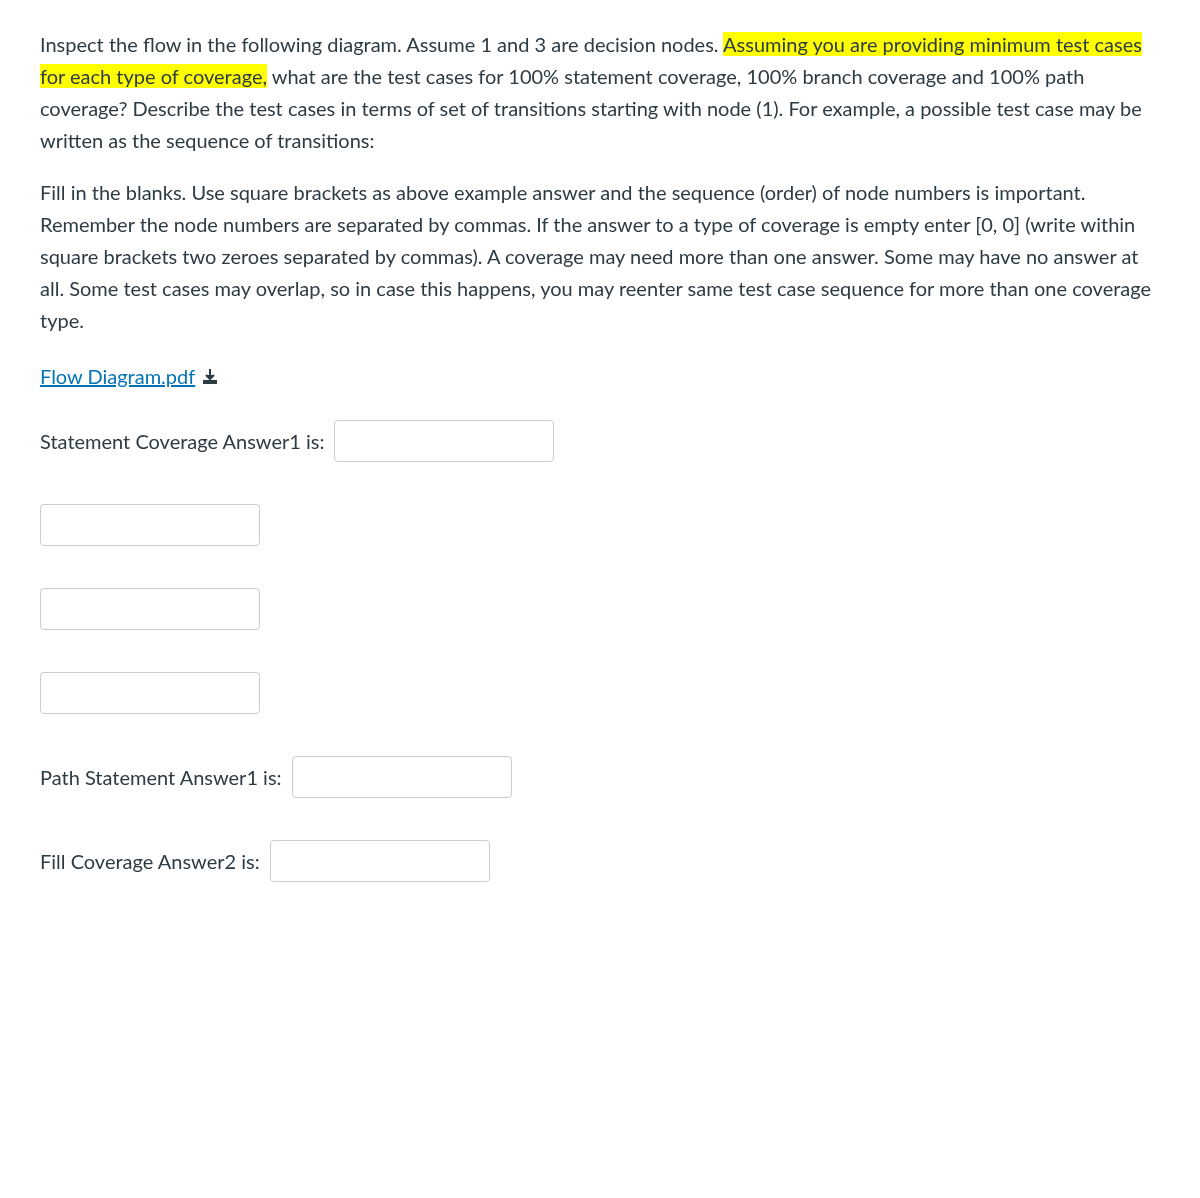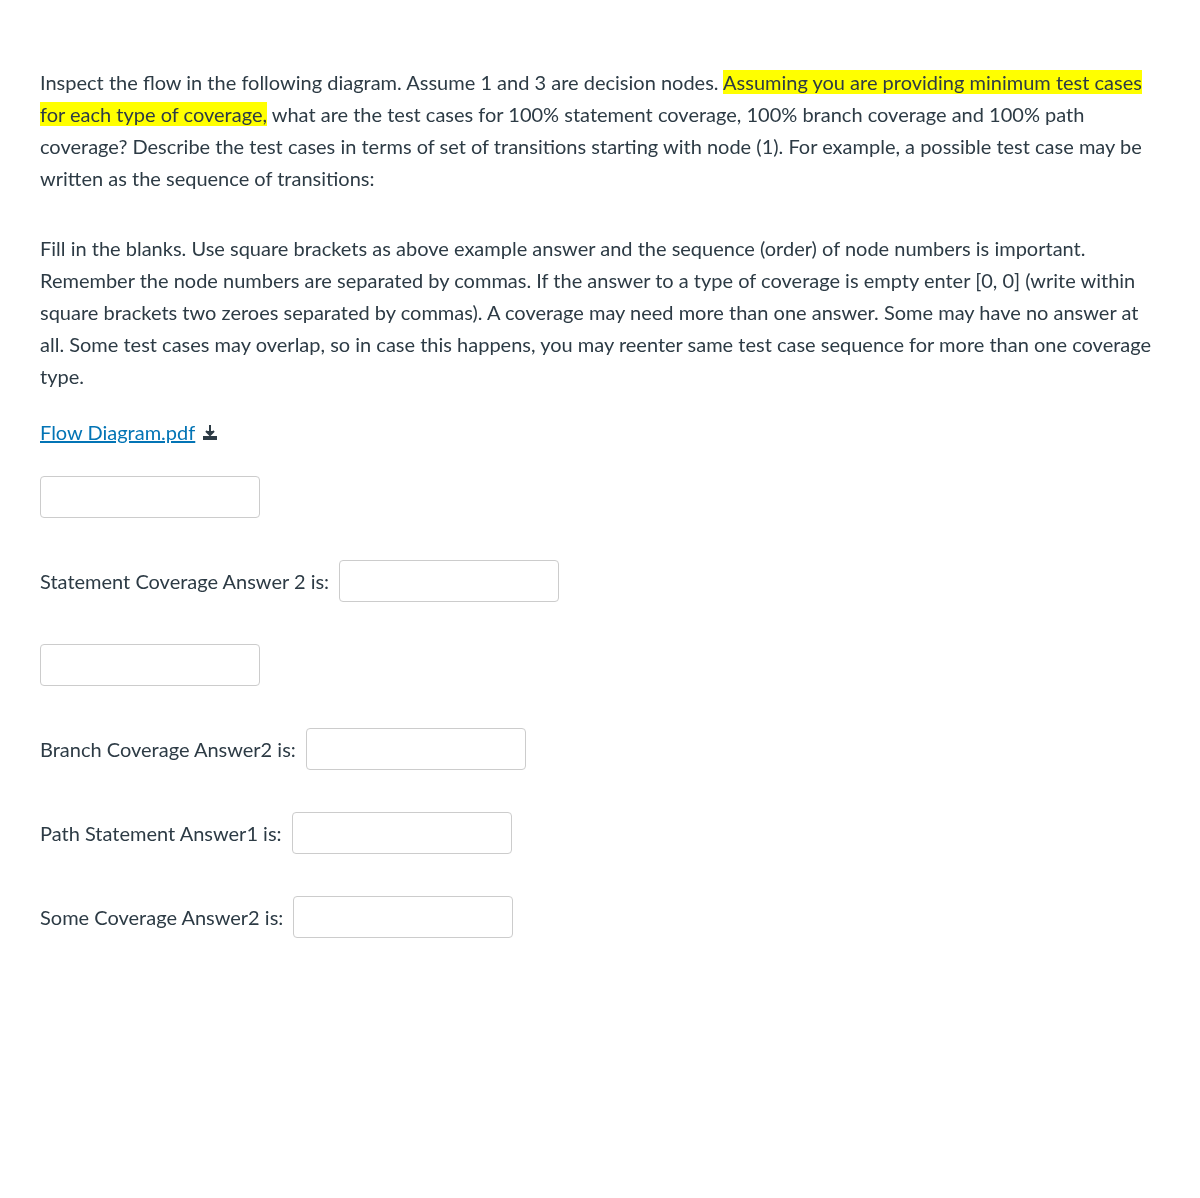--- a/index.html
+++ b/index.html
@@ -11,21 +11,20 @@
     font-family: "Lato", "Helvetica Neue", Helvetica, Arial, sans-serif;
     font-size: 20px;
     line-height: 1.6;
     color: #2d3b45;
     background: #ffffff;
     padding: 28px 40px 40px 40px;
     width: 1200px;
   }
   .question-text p {
     margin-bottom: 20px;
-    margin-top: 38px;
   }
   .highlight {
     background-color: #ffff00;
   }
   .attachment-link {
     color: #0374b5;
     text-decoration: underline;
     display: inline-flex;
     align-items: center;
     gap: 7px;
@@ -76,41 +75,40 @@
 </div>
 
 <a class="attachment-link" href="#">
   <span>Flow Diagram.pdf</span>
   <svg class="download-svg" viewBox="0 0 16 16">
     <path d="M8 1 L8 10 M4 7 L8 11 L12 7 M2 13 L14 13 L14 15 L2 15 Z" stroke="#2d3b45" stroke-width="2" fill="#2d3b45"></path>
   </svg>
 </a>
 
 <div class="answer-row">
-  <input type="text" class="answer-input" value="" style="">
-</div>
-
-<div class="answer-row">
-  <span class="answer-label">Statement Coverage Answer 2 is:</span>
+  <span class="answer-label">Statement Coverage  Answer1 is:</span>
   <input type="text" class="answer-input" value="" style="">
 </div>
 
 <div class="answer-row">
   <input type="text" class="answer-input" value="" style="">
 </div>
 
 <div class="answer-row">
-  <span class="answer-label">Branch Coverage Answer2 is:</span>
+  <input type="text" class="answer-input" value="" style="">
+</div>
+
+<div class="answer-row">
   <input type="text" class="answer-input" value="" style="">
 </div>
 
 <div class="answer-row">
   <span class="answer-label">Path Statement Answer1 is:</span>
   <input type="text" class="answer-input" value="" style="">
 </div>
 
 <div class="answer-row">
-  <span class="answer-label">Some Coverage Answer2 is:</span>
+  <span class="answer-label">Fill Coverage Answer2 is:</span>
   <input type="text" class="answer-input" value="" style="">
 </div>
 
 
 
 
 </body></html>

